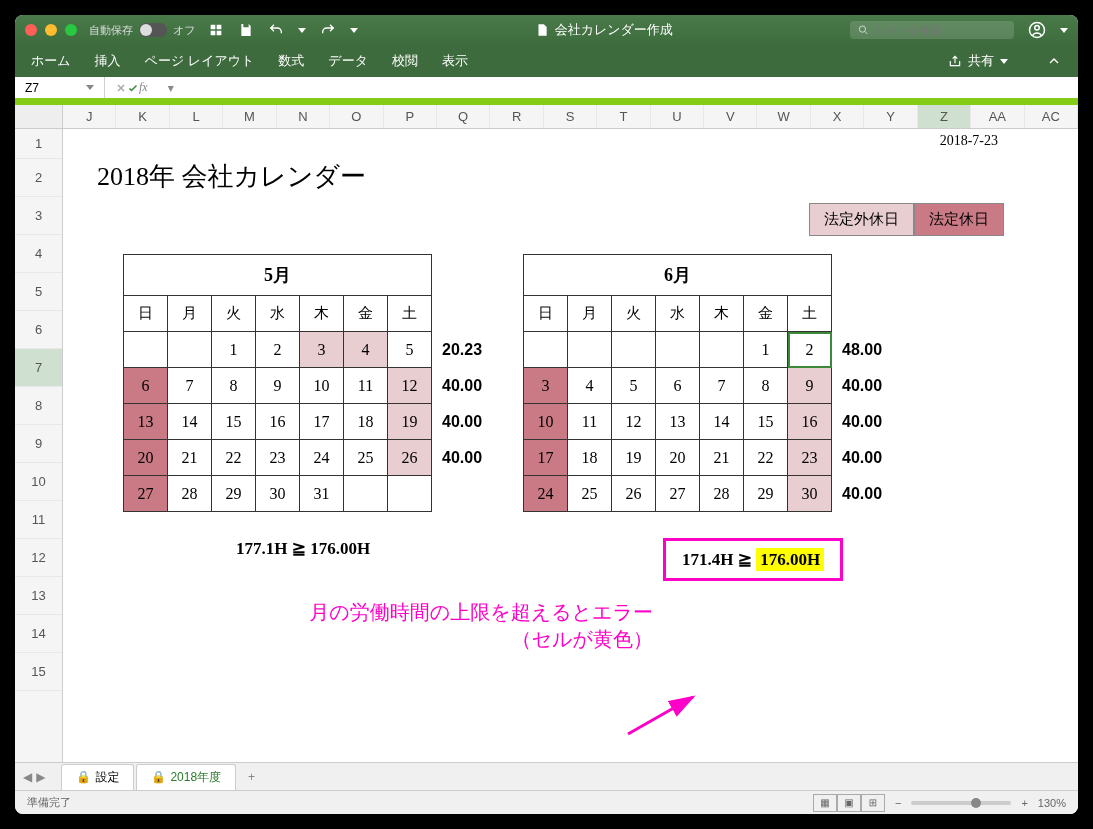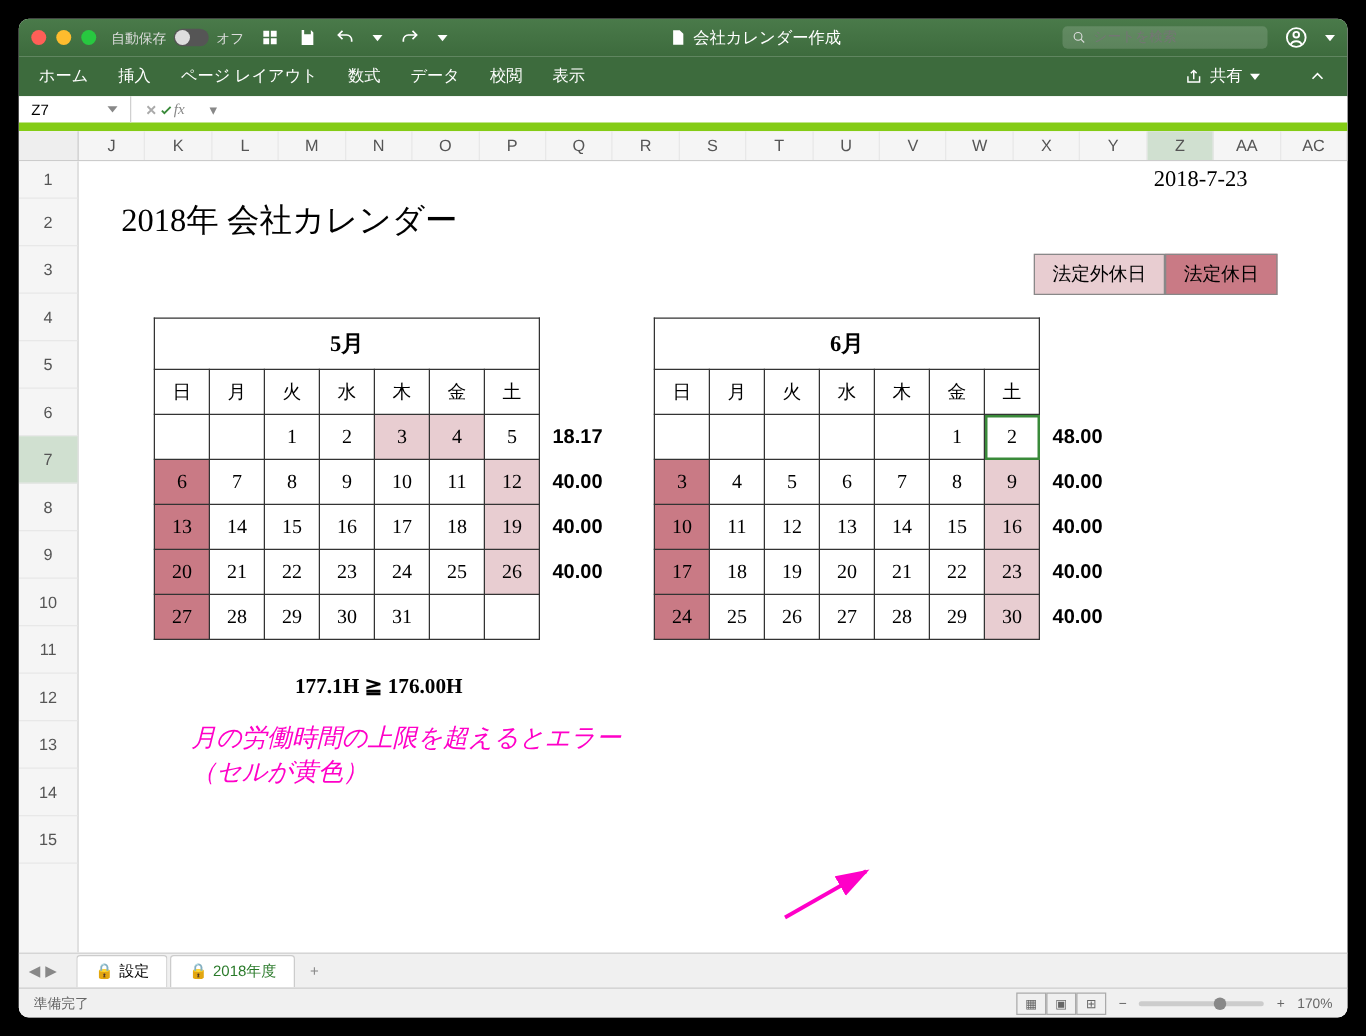--- a/index.html
+++ b/index.html
@@ -40,42 +40,42 @@
 .colhdr .ch.active { background:#d0e0d0; }
 
 
 .grid { flex:1; display:flex; overflow:hidden; position:relative; }
 .rowhdr { width:48px; background:#f5f5f5; border-right:1px solid #ccc; }
 .rowhdr .rh { height:38px; text-align:center; font-size:13px; line-height:38px; border-bottom:1px solid #e8e8e8; color:#555; }
 .rowhdr .rh.r1 { height:30px; line-height:30px; }
 .rowhdr .rh.active { background:#d0e0d0; }
 .sheet { flex:1; position:relative; background:#fff; padding:6px 0 0 10px; }
 
-.date-top { position:absolute; right:80px; top:4px; font-size:18px; font-family:serif; }
+.date-top { position:absolute; right:80px; top:4px; font-size:14px; font-family:serif; }
 .title { font-size:26px; font-family:"Yu Mincho", serif; margin:24px 16px 0 24px; }
-.legend { position:absolute; right:56px; top:74px; display:flex; font-family:serif; font-size:15px; }
+.legend { position:absolute; right:74px; top:74px; display:flex; font-family:serif; font-size:15px; }
 .legend span { padding:6px 14px; border:1px solid #888; }
 .leg-a { background:#e8cdd1; }
 .leg-b { background:#c97a85; }
 
 .cals { display:flex; gap:40px; margin:60px 0 0 50px; }
 .cal { }
 .cal table { border-collapse:collapse; font-family:"Yu Mincho", serif; }
 .cal th.month { font-size:18px; font-weight:bold; padding:8px; border:1.5px solid #333; }
 .cal th.dow { font-size:15px; padding:8px 0; width:44px; border:1.5px solid #333; font-weight:normal; }
 .cal td { width:44px; height:36px; text-align:center; font-size:16px; border:1.5px solid #333; }
 .cal td.hol-a { background:#e8cdd1; }
 .cal td.hol-b { background:#c97a85; }
 .cal td.sel { outline:2px solid #3a8a3a; outline-offset:-2px; }
 .hours { font-weight:bold; font-size:15px; padding-left:10px; font-family:sans-serif; }
 .totals { font-family:"Yu Mincho", serif; font-size:17px; font-weight:bold; margin-top:26px; text-align:center; }
 .totals.err { border:3px solid #ff00c8; padding:8px 16px; margin-left:140px; display:inline-block; }
 .totals .hl { background:#ffff00; padding:2px 4px; }
 
-.annot { color:#ff00c8; font-size:20px; margin:18px 0 0 80px; text-align:left; width:500px; font-family:sans-serif;font-style:italic; }
+.annot { color:#ff00c8; font-size:20px; margin:18px 0 0 80px; text-align:right; width:500px; font-family:sans-serif; }
 .arrow { position:absolute; left:560px; top:560px; }
 
 
 .tabs { height:28px; background:#f0f0f0; border-top:1px solid #ccc; display:flex; align-items:center; padding:0 8px; font-size:12px; }
 .tabs .nav { display:flex; gap:4px; margin-right:16px; color:#888; }
 .tabs .tab { padding:4px 14px; border:1px solid #ccc; border-bottom:none; background:#fff; margin-right:2px; display:flex; align-items:center; gap:4px; border-radius:3px 3px 0 0; }
 .tabs .tab.active { background:#fff; color:#2a7a2a; font-weight:500; }
 .tabs .add { padding:4px 10px; color:#888; }
 
 
@@ -246,21 +246,21 @@
                   <th style="border:none"></th>
                 </tr>
                 <tr>
                   <td class=""></td>
                   <td class=""></td>
                   <td class="">1</td>
                   <td class="">2</td>
                   <td class="hol-a">3</td>
                   <td class="hol-a">4</td>
                   <td class="">5</td>
-                  <td class="hours" style="border:none;text-align:left">18.17</td>
+                  <td class="hours" style="border:none;text-align:left">20.23</td>
                 </tr>
                 <tr>
                   <td class="hol-b">6</td>
                   <td class="">7</td>
                   <td class="">8</td>
                   <td class="">9</td>
                   <td class="">10</td>
                   <td class="">11</td>
                   <td class="hol-a">12</td>
                   <td class="hours" style="border:none;text-align:left">40.00</td>
@@ -358,21 +358,21 @@
                   <td class="hol-b">24</td>
                   <td class="">25</td>
                   <td class="">26</td>
                   <td class="">27</td>
                   <td class="">28</td>
                   <td class="">29</td>
                   <td class="hol-a">30</td>
                   <td class="hours" style="border:none;text-align:left">40.00</td>
                 </tr>
               </tbody>
-            </table></div>
+            </table><div class="totals err">171.4H ≧ <span class="hl">176.00H</span></div></div>
         </div>
       <svg class="arrow" width="80" height="50">
         <defs>
             <marker id="ah" markerWidth="10" markerHeight="10" refX="8" refY="3" orient="auto">
               <path d="M0,0 L0,6 L9,3 z" fill="#ff00c8"></path>
             </marker>
           </defs>
         <path d="M5 45 L70 8" stroke="#ff00c8" stroke-width="3" fill="none" marker-end="url(#ah)"></path>
       </svg>
       <div class="annot">
@@ -404,17 +404,17 @@
     <span>準備完了</span>
     <div class="status-right">
       <div class="viewbtns">
         <span>▦</span>
         <span>▣</span>
         <span>⊞</span>
       </div>
       <span>−</span>
       <div class="slider"></div>
       <span>+</span>
-      <span>170%</span>
+      <span>130%</span>
     </div>
   </div>
 
 </div>
 
 </body></html>

